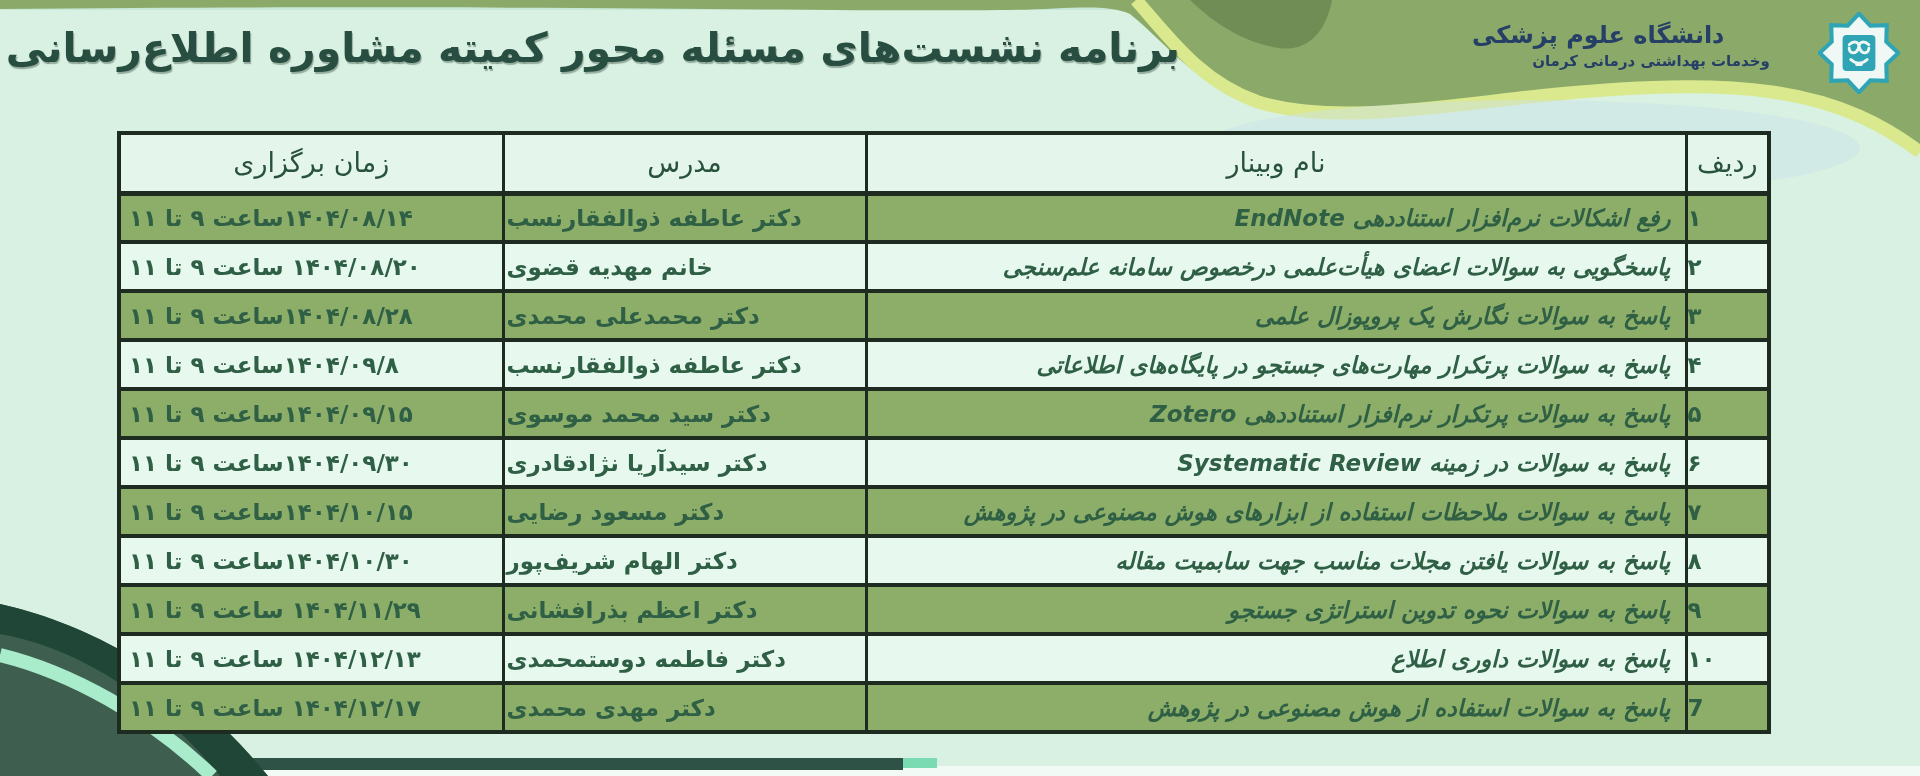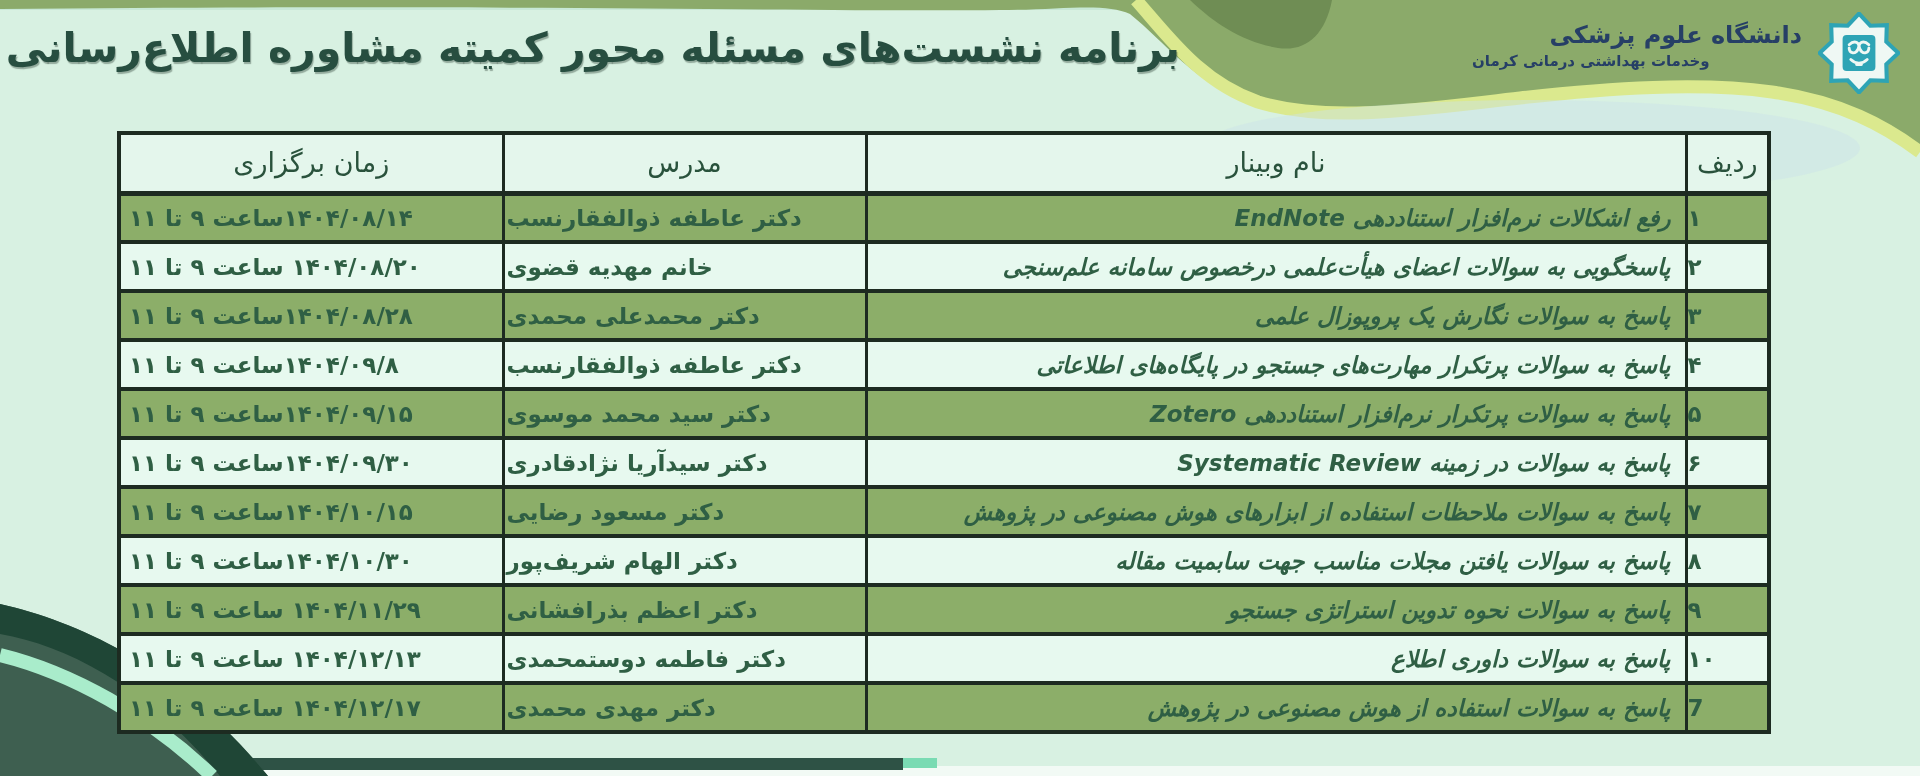--- a/index.html
+++ b/index.html
@@ -23,22 +23,22 @@
     text-align:center;
     font-size:41px;font-weight:800;color:var(--title-green);
     text-shadow:1px 2px 1px rgba(20,40,30,.35);
     white-space:nowrap;
   }
   .univ{
     position:absolute;z-index:3;
     top:20px;right:118px;width:330px;
     text-align:left; direction:rtl;
   }
-  .univ .l1{font-size:24px;font-weight:800;color:var(--univ-text);line-height:1.3;text-align:right;}
-  .univ .l2{font-size:15px;font-weight:700;color:var(--univ-text);line-height:1.4;text-align:left;}
+  .univ .l1{font-size:24px;font-weight:800;color:var(--univ-text);line-height:1.3;text-align:left;}
+  .univ .l2{font-size:15px;font-weight:700;color:var(--univ-text);line-height:1.4;text-align:center;margin-left:28px;}
   .logo{
     position:absolute;z-index:3;
     top:12px;right:20px;width:82px;height:82px;
   }
   .sched{
     position:absolute;z-index:2;
     top:131px;left:117px;
   }
   table{
     border-collapse:collapse;table-layout:fixed;

